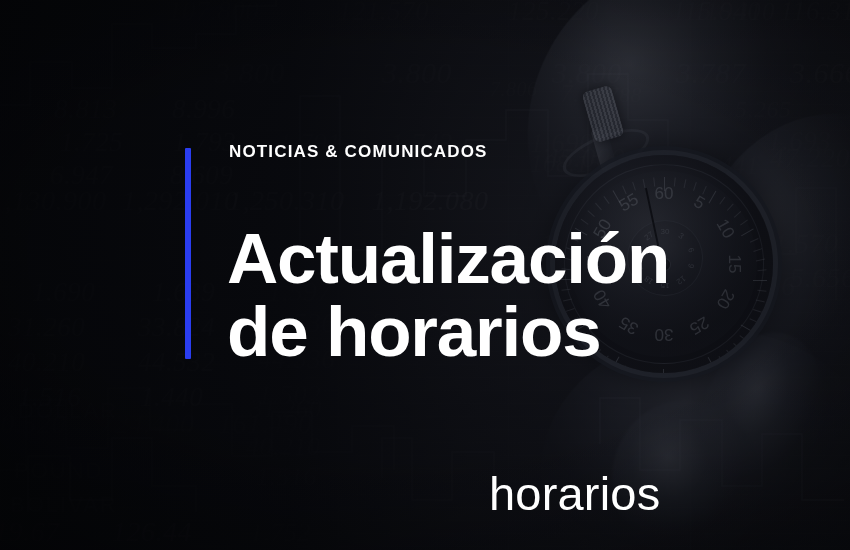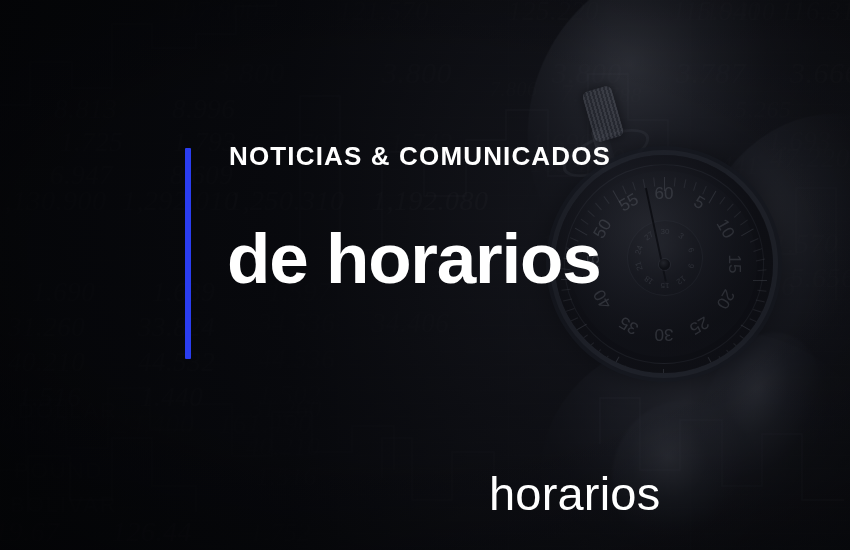--- a/index.html
+++ b/index.html
@@ -299,21 +299,21 @@
     position: absolute;
     left: 185px; top: 148px;
     width: 6px; height: 211px;
     background: #2a3df0;
     border-radius: 1px;
   }
 
   .eyebrow {
     position: absolute;
     left: 229px; top: 143px;
-    font-size: 26px;
+    font-size: 17px;
     font-weight: 700;
     letter-spacing: 1.15px;
     color: #ffffff;
     line-height: 1;
   }
 
   .headline {
     position: absolute;
     left: 227px; top: 222px;
     font-size: 71px;
@@ -531,18 +531,19 @@
 
   <div class="scrim"></div>
   <div class="vignette"></div>
 
   <div class="content">
     <div class="accent-bar"></div>
 
     <div class="eyebrow">NOTICIAS &amp; COMUNICADOS</div>
 
     <h1 class="headline">
+      <span class="line">Actualización</span>
       <span class="line">de horarios</span>
     </h1>
 
     <div class="logo">horarios</div>
   </div>
 </div>
 
 </body></html>

